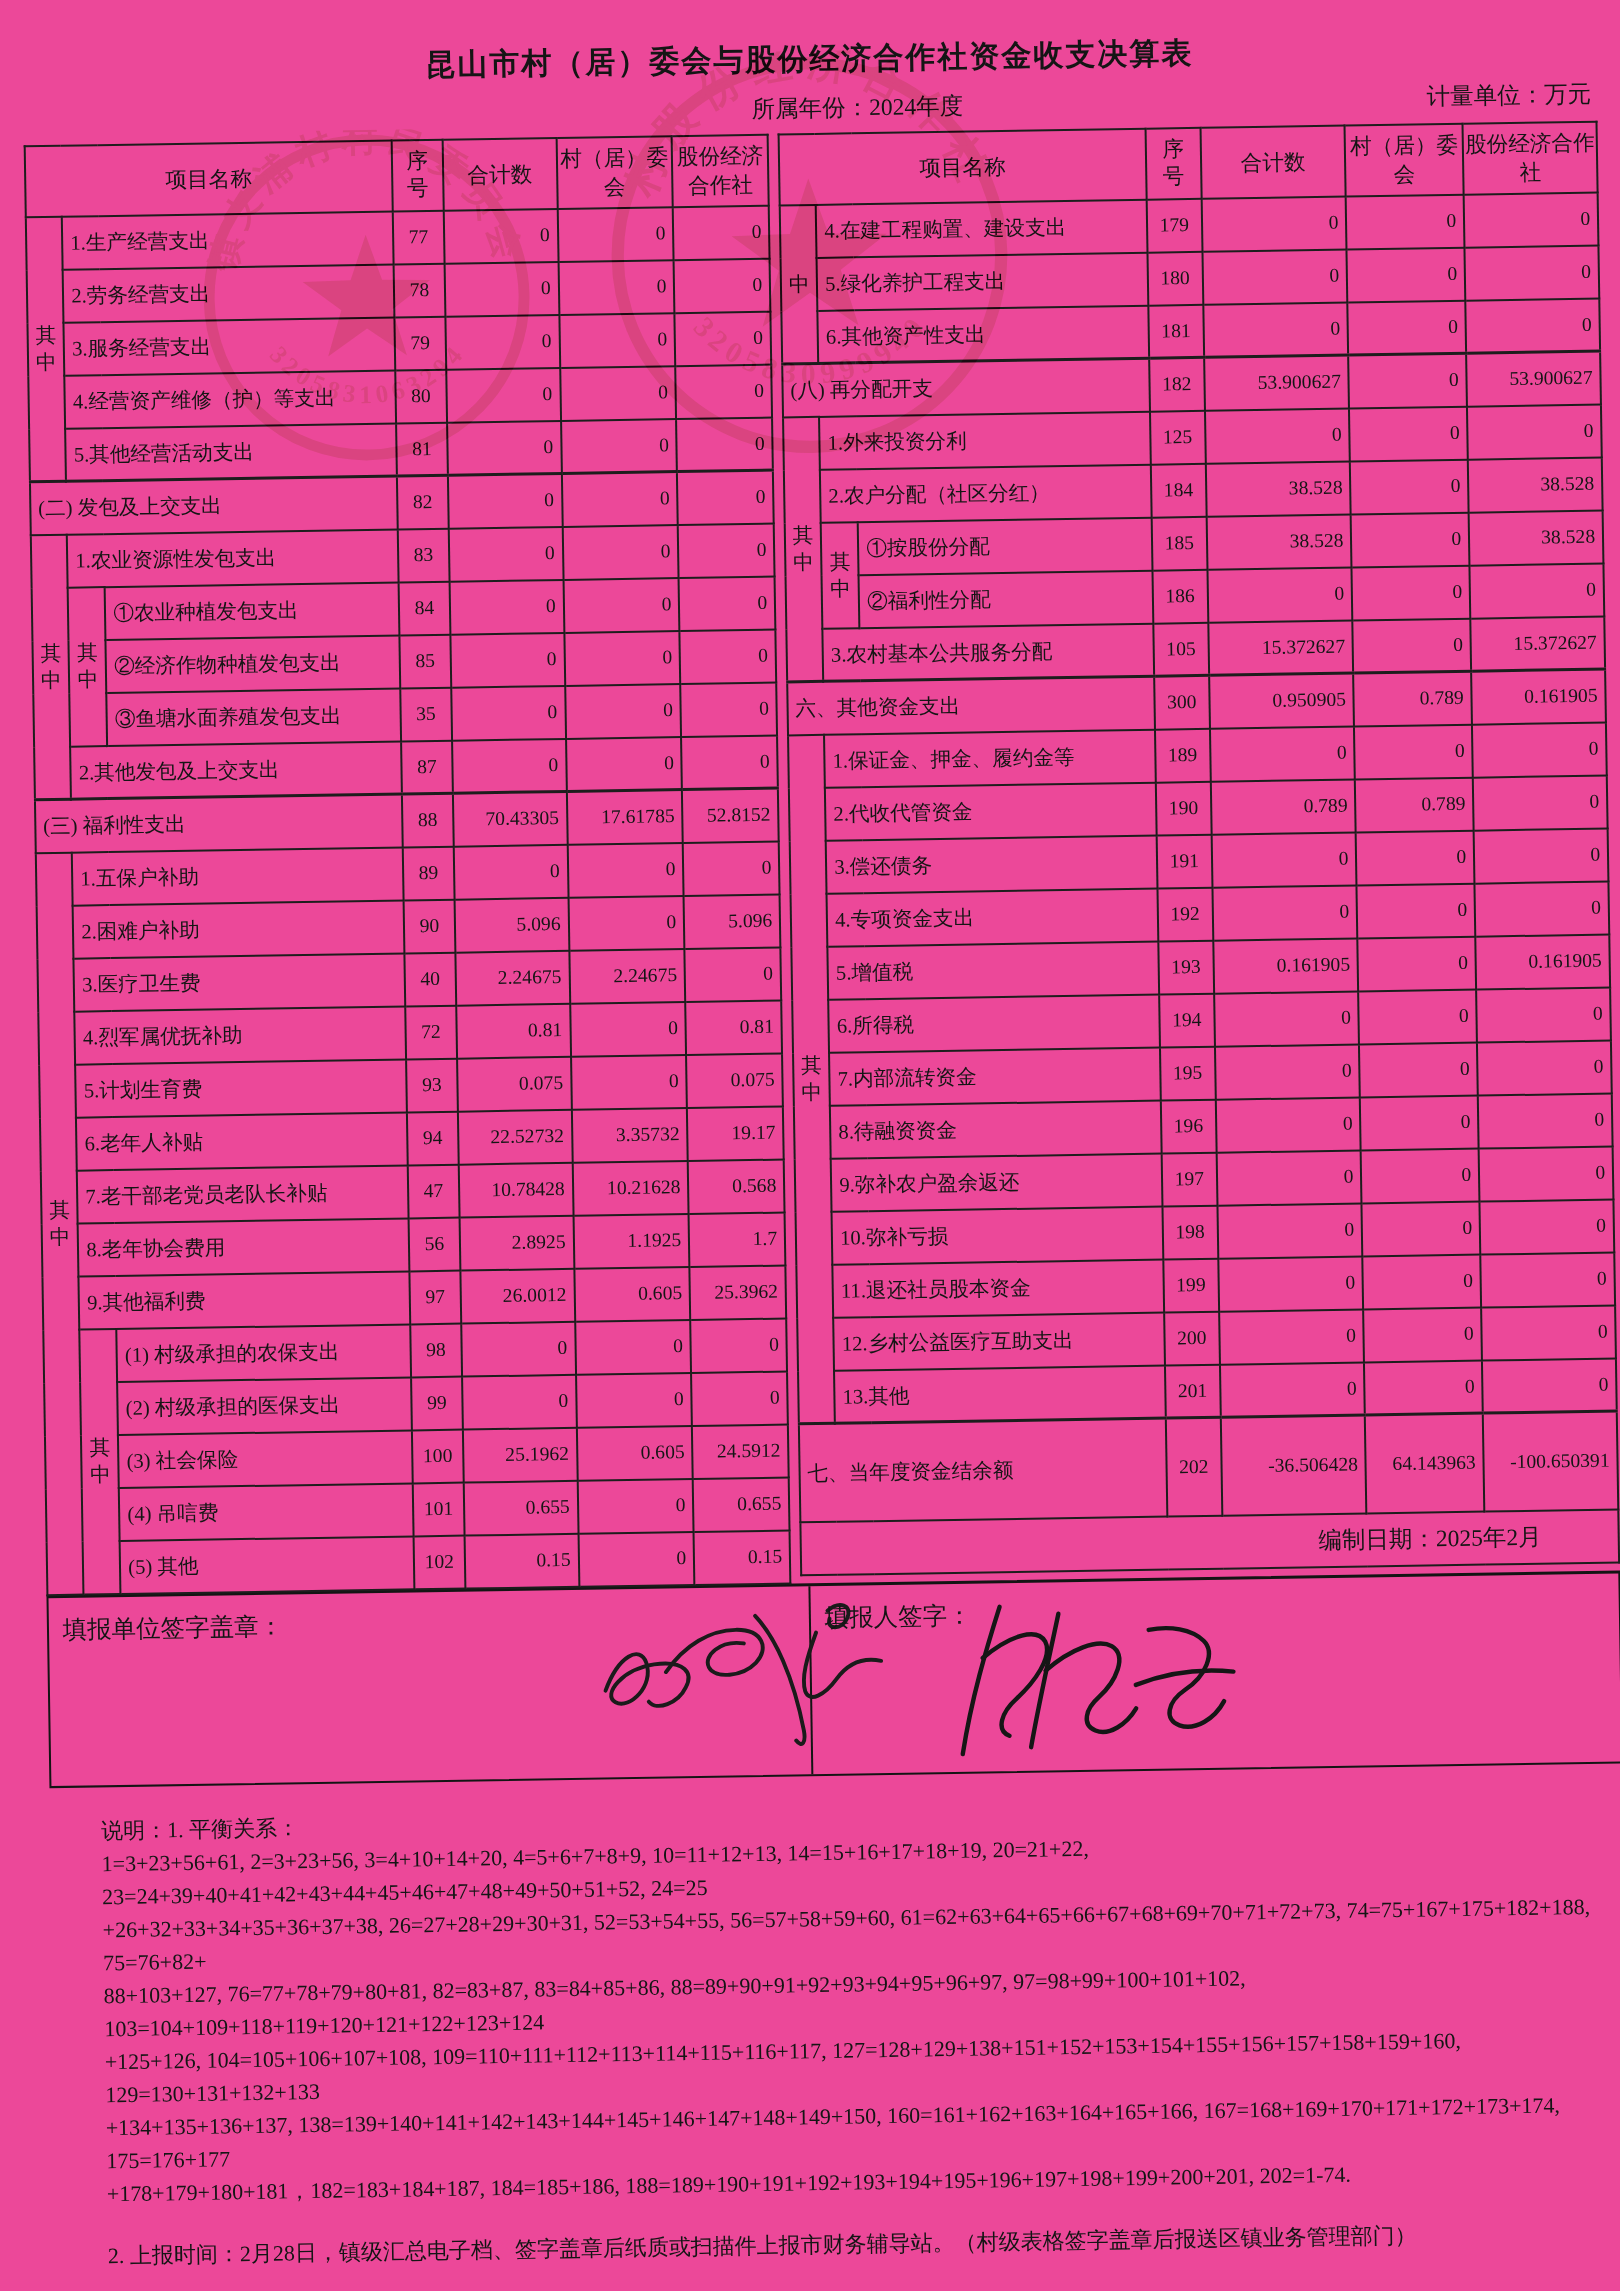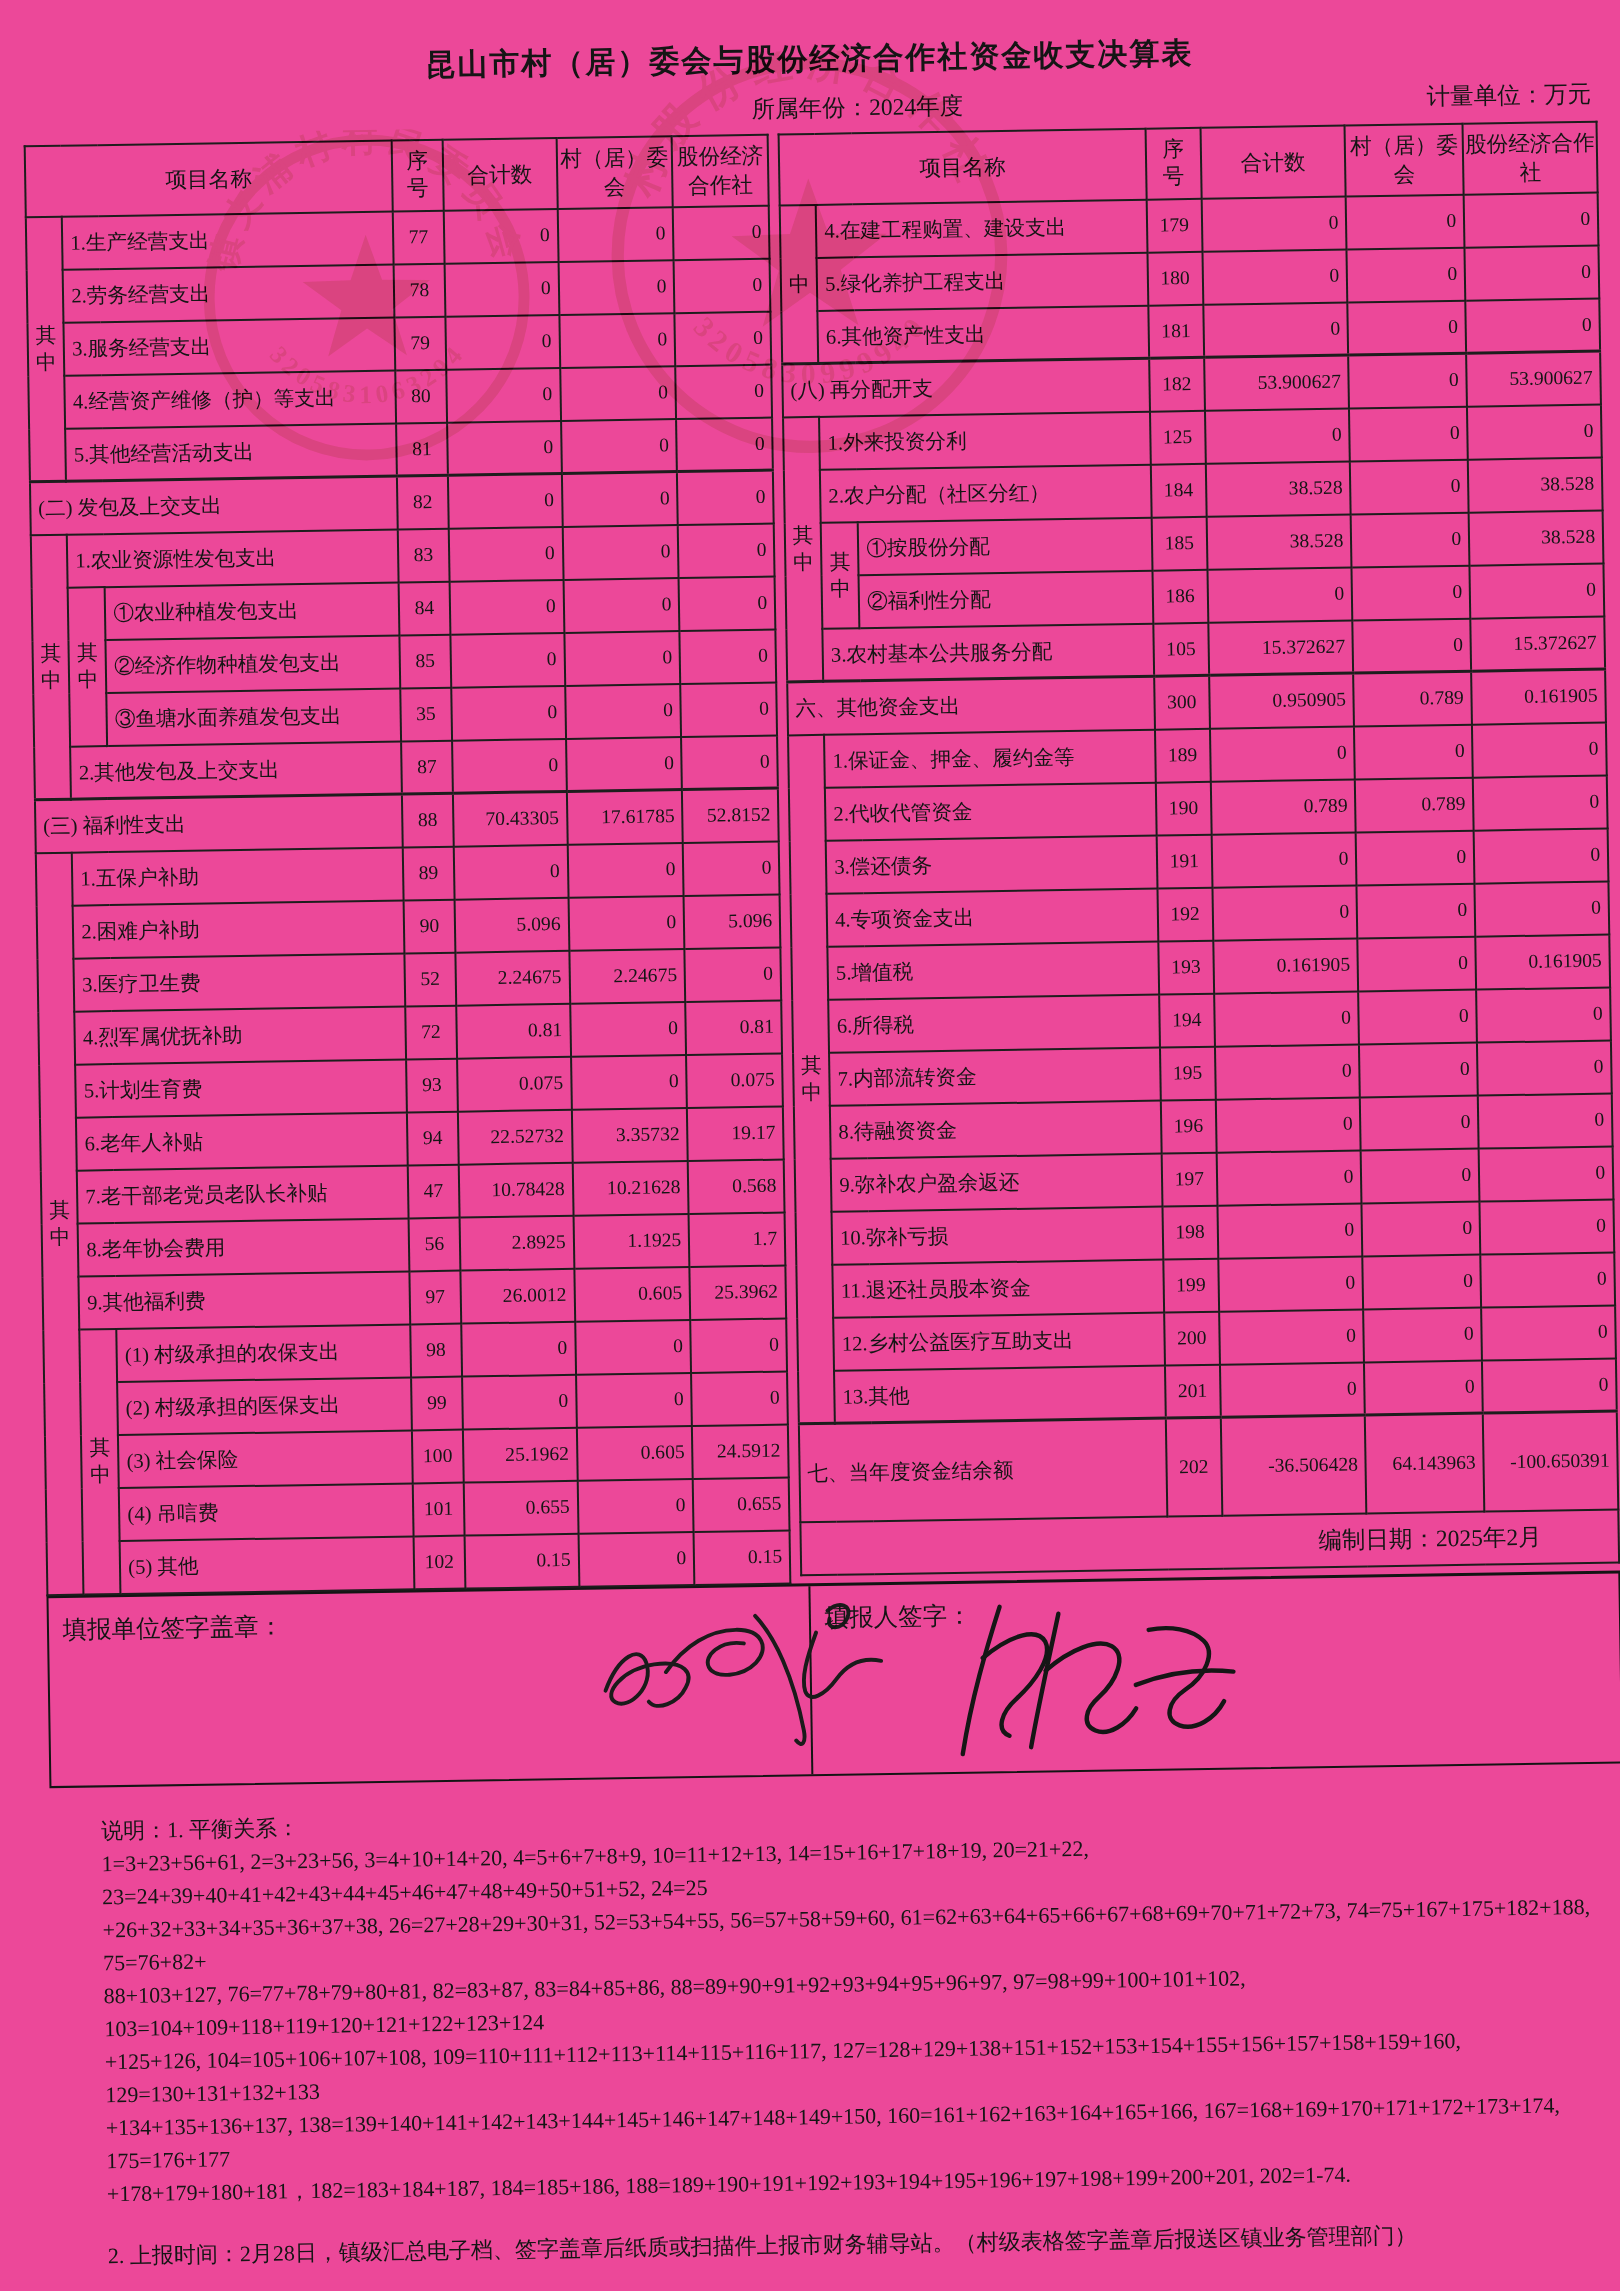--- a/index.html
+++ b/index.html
@@ -172,21 +172,21 @@
             </tr>
             <tr>
               <td class="name-cell" colspan="2">2.困难户补助</td>
               <td class="no-cell">90</td>
               <td class="num-cell">5.096</td>
               <td class="num-cell">0</td>
               <td class="num-cell">5.096</td>
             </tr>
             <tr>
               <td class="name-cell" colspan="2">3.医疗卫生费</td>
-              <td class="no-cell">52</td>
+              <td class="no-cell">40</td>
               <td class="num-cell">2.24675</td>
               <td class="num-cell">2.24675</td>
               <td class="num-cell">0</td>
             </tr>
             <tr>
               <td class="name-cell" colspan="2">4.烈军属优抚补助</td>
               <td class="no-cell">72</td>
               <td class="num-cell">0.81</td>
               <td class="num-cell">0</td>
               <td class="num-cell">0.81</td>

